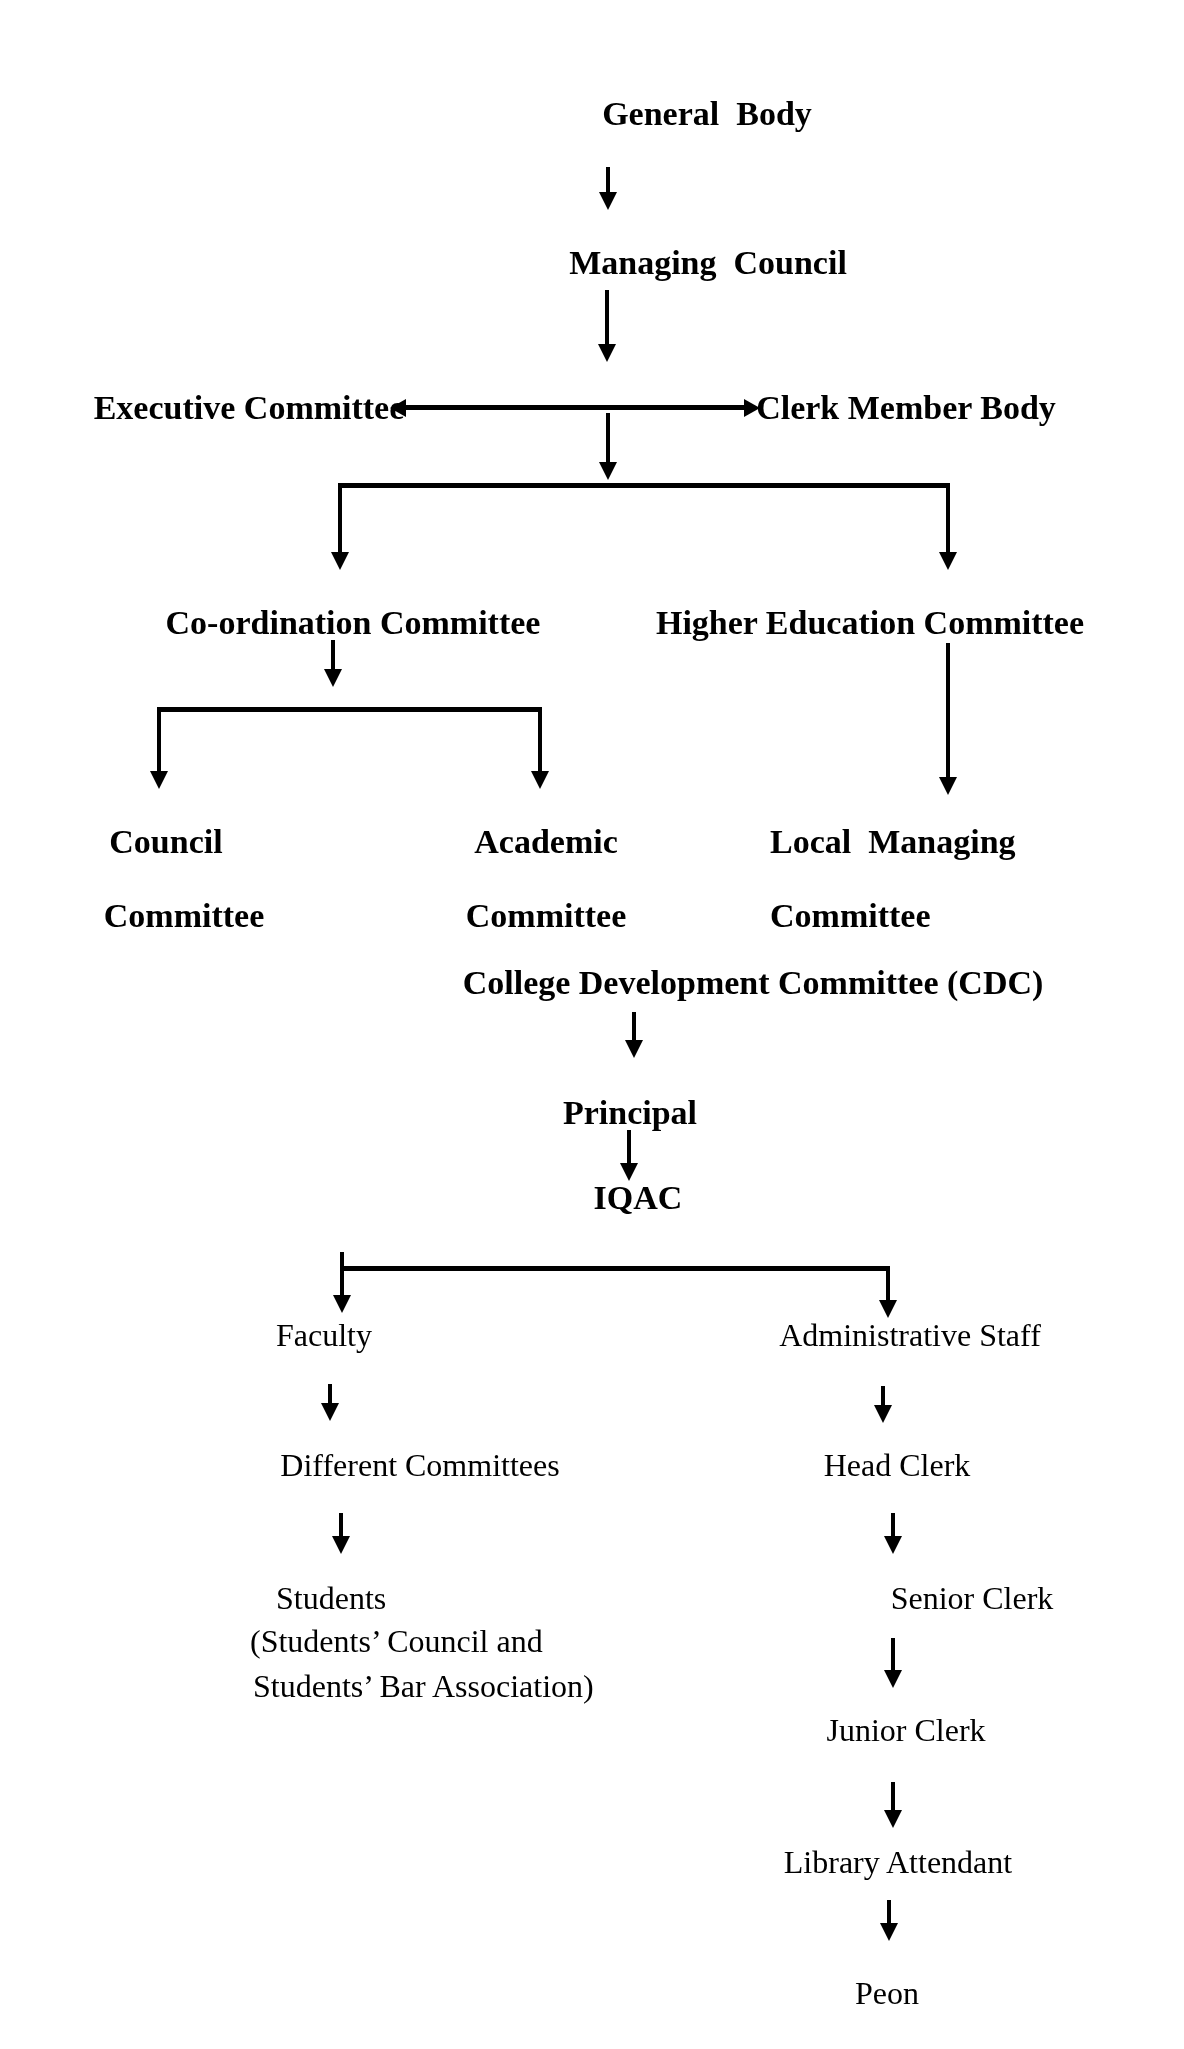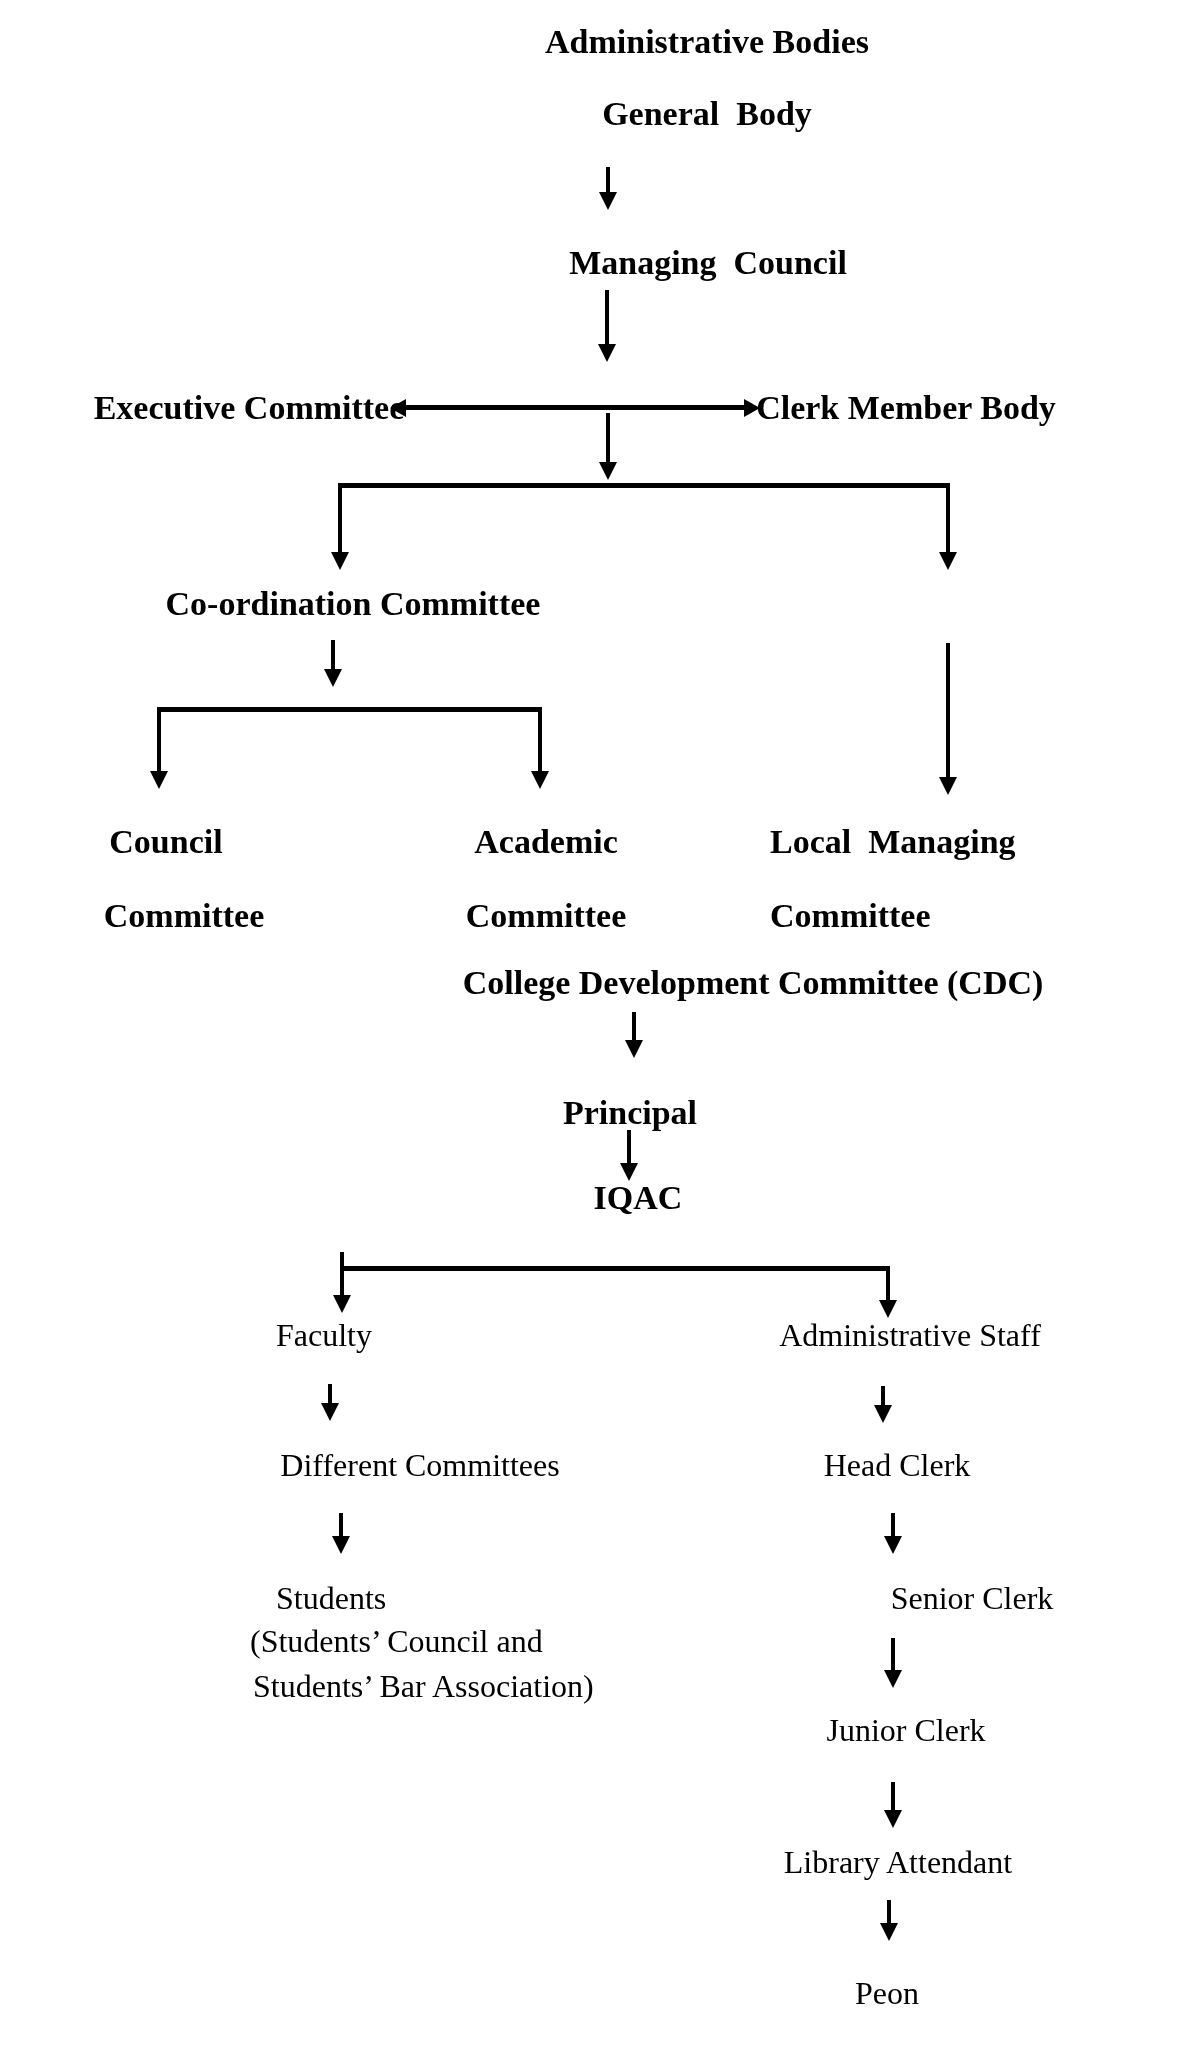--- a/index.html
+++ b/index.html
@@ -44,26 +44,26 @@
     border-top: 9px solid transparent;
     border-bottom: 9px solid transparent;
     border-left: 16px solid #000000;
   }
 </style>
 </head>
 <body>
 
 <div class="stage">
 
-  <div class="lbl b" style="left:707px; top:42px;">Administrative Bodies</div>
   <div class="lbl b" style="left:707px; top:114px;">General  Body</div>
   <div class="lbl b" style="left:708px; top:263px;">Managing  Council</div>
   <div class="lbl b" style="left:213px; top:408px;margin-left:36px;">Executive Committee</div>
   <div class="lbl b" style="left:906px; top:408px;">Clerk Member Body</div>
-  <div class="lbl b" style="left:353px; top:604px;">Co-ordination Committee</div>
+  <div class="lbl b" style="left:353px; top:623px;">Co-ordination Committee</div>
+  <div class="lbl b" style="left:870px; top:623px;">Higher Education Committee</div>
 
   <div class="lbl b" style="left:166px; top:842px;">Council</div>
   <div class="lbl b" style="left:184px; top:916px;">Committee</div>
   <div class="lbl b" style="left:546px; top:842px;">Academic</div>
   <div class="lbl b" style="left:546px; top:916px;">Committee</div>
   <div class="lbl b leftalign" style="left:770px; top:842px;">Local  Managing</div>
   <div class="lbl b leftalign" style="left:770px; top:916px;">Committee</div>
 
   <div class="lbl b" style="left:753px; top:983px;">College Development Committee (CDC)</div>
   <div class="lbl b" style="left:630px; top:1113px;">Principal</div>

